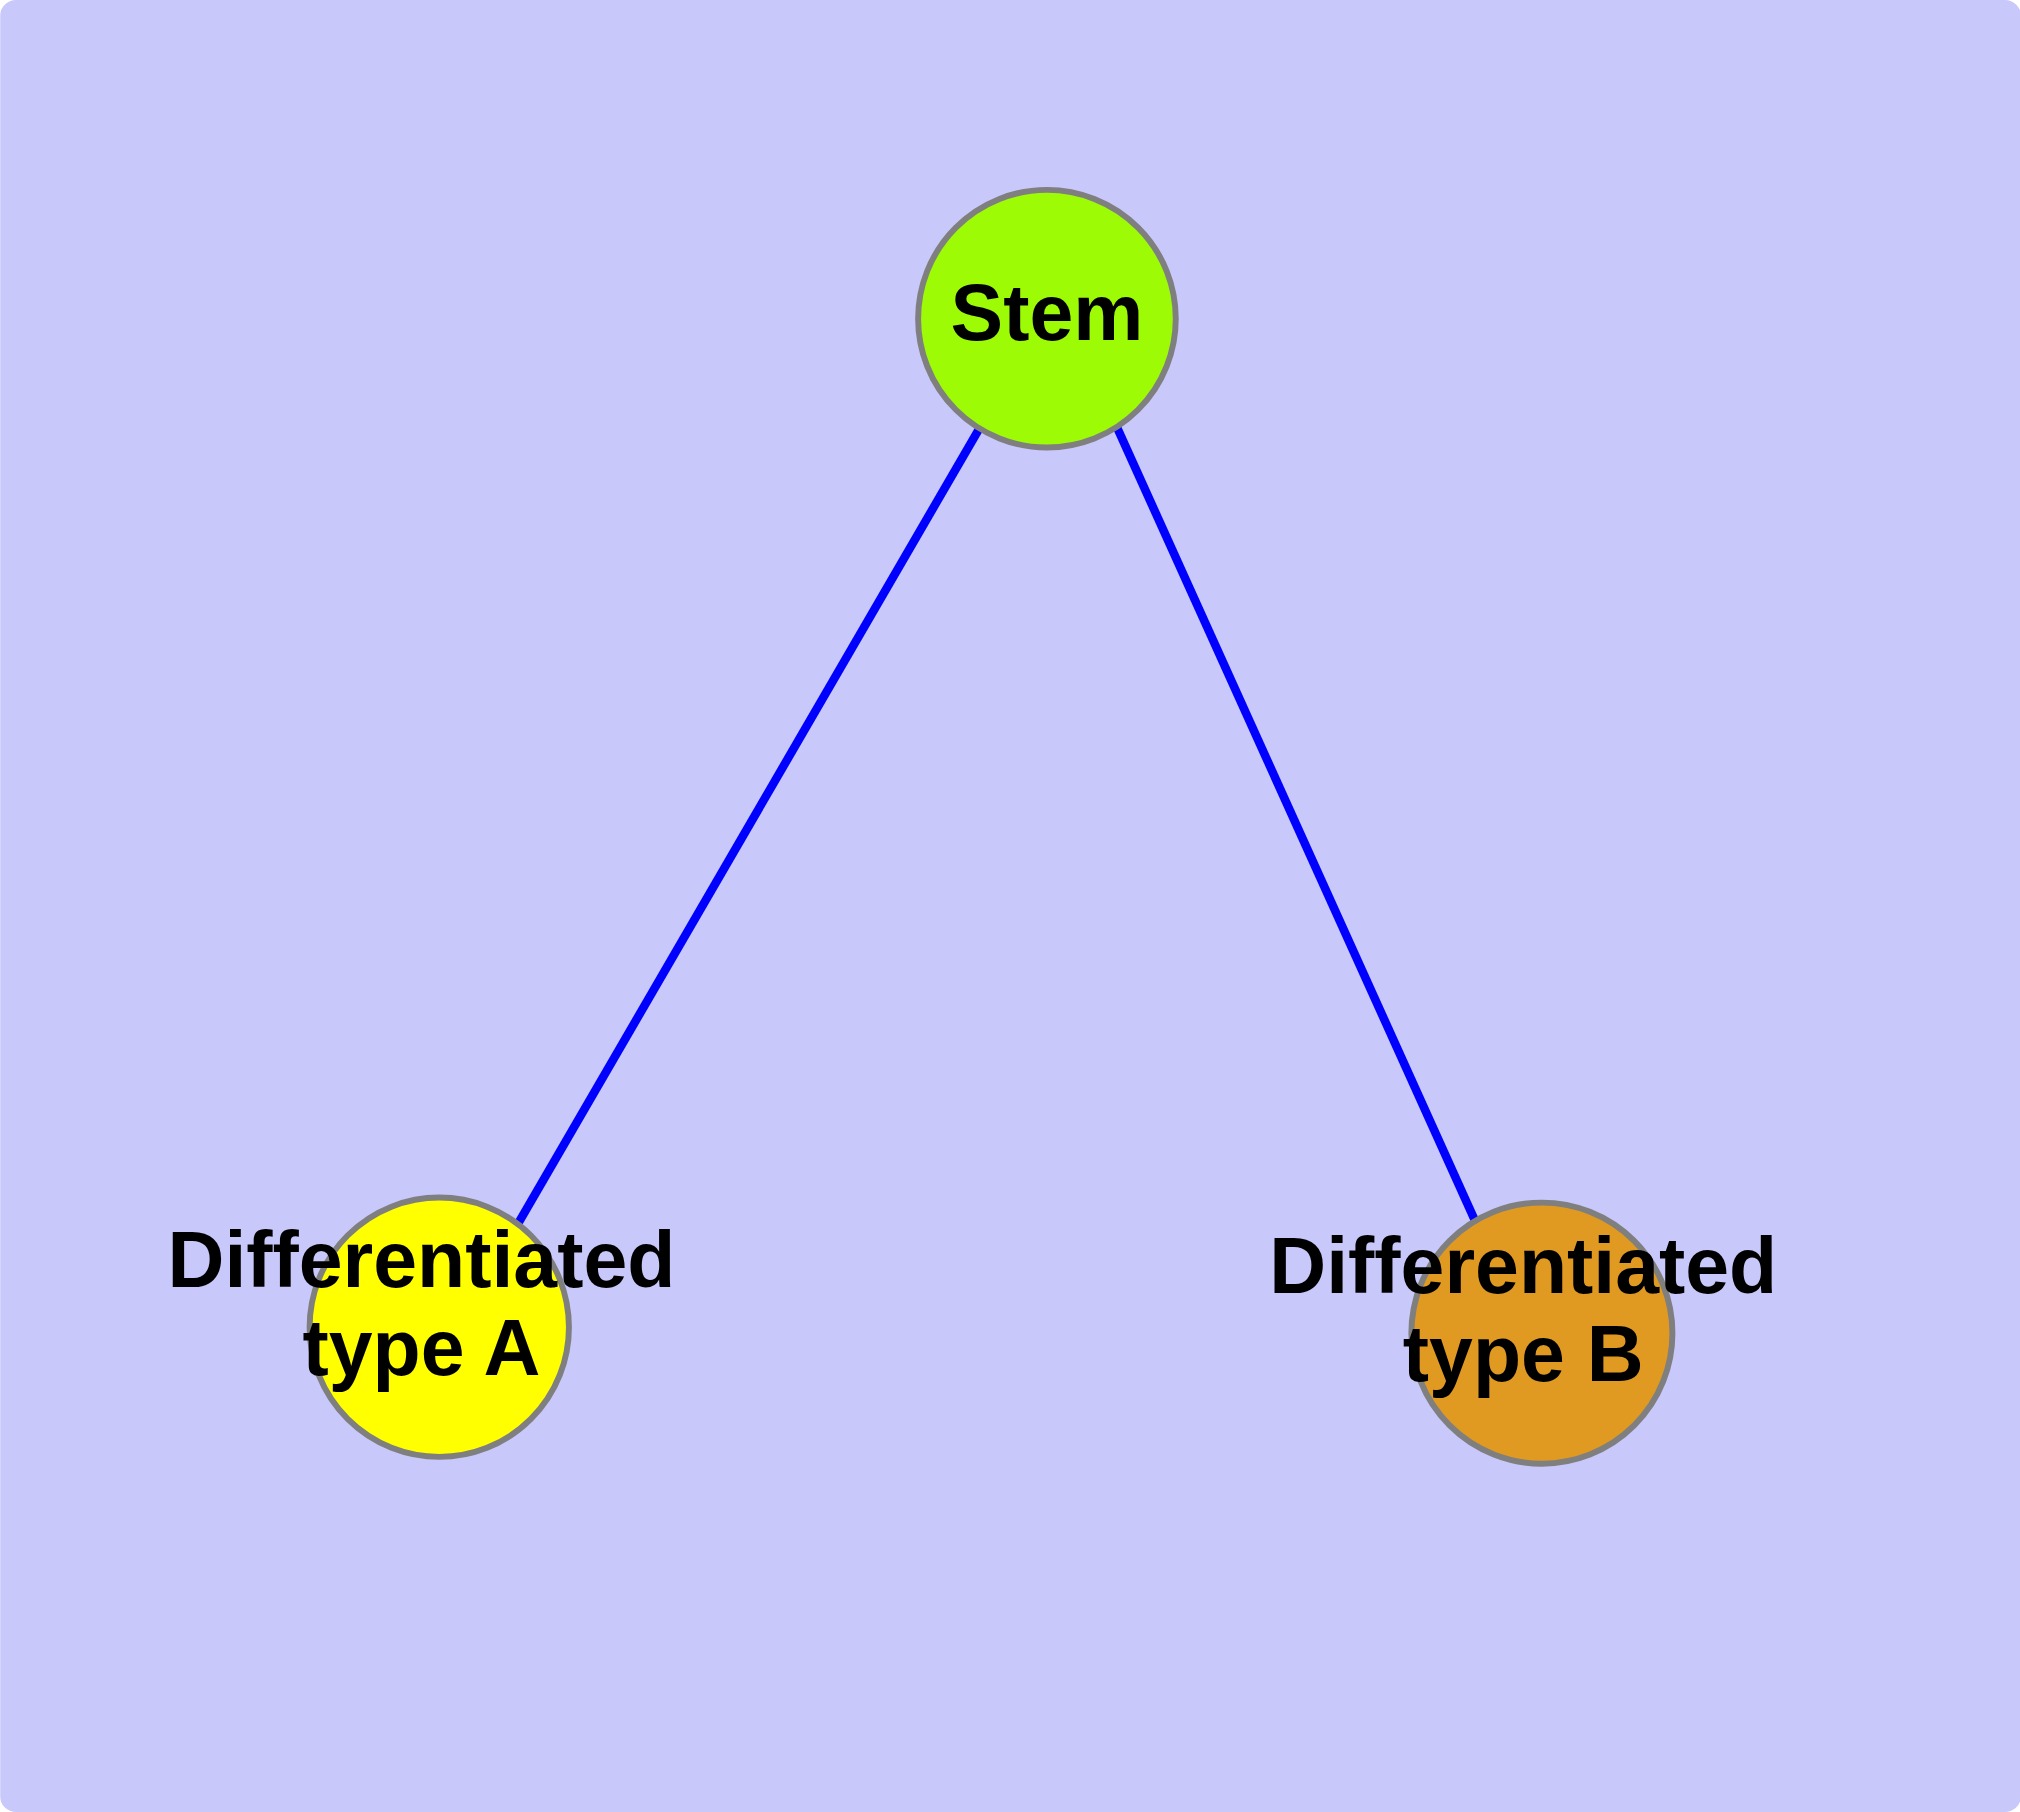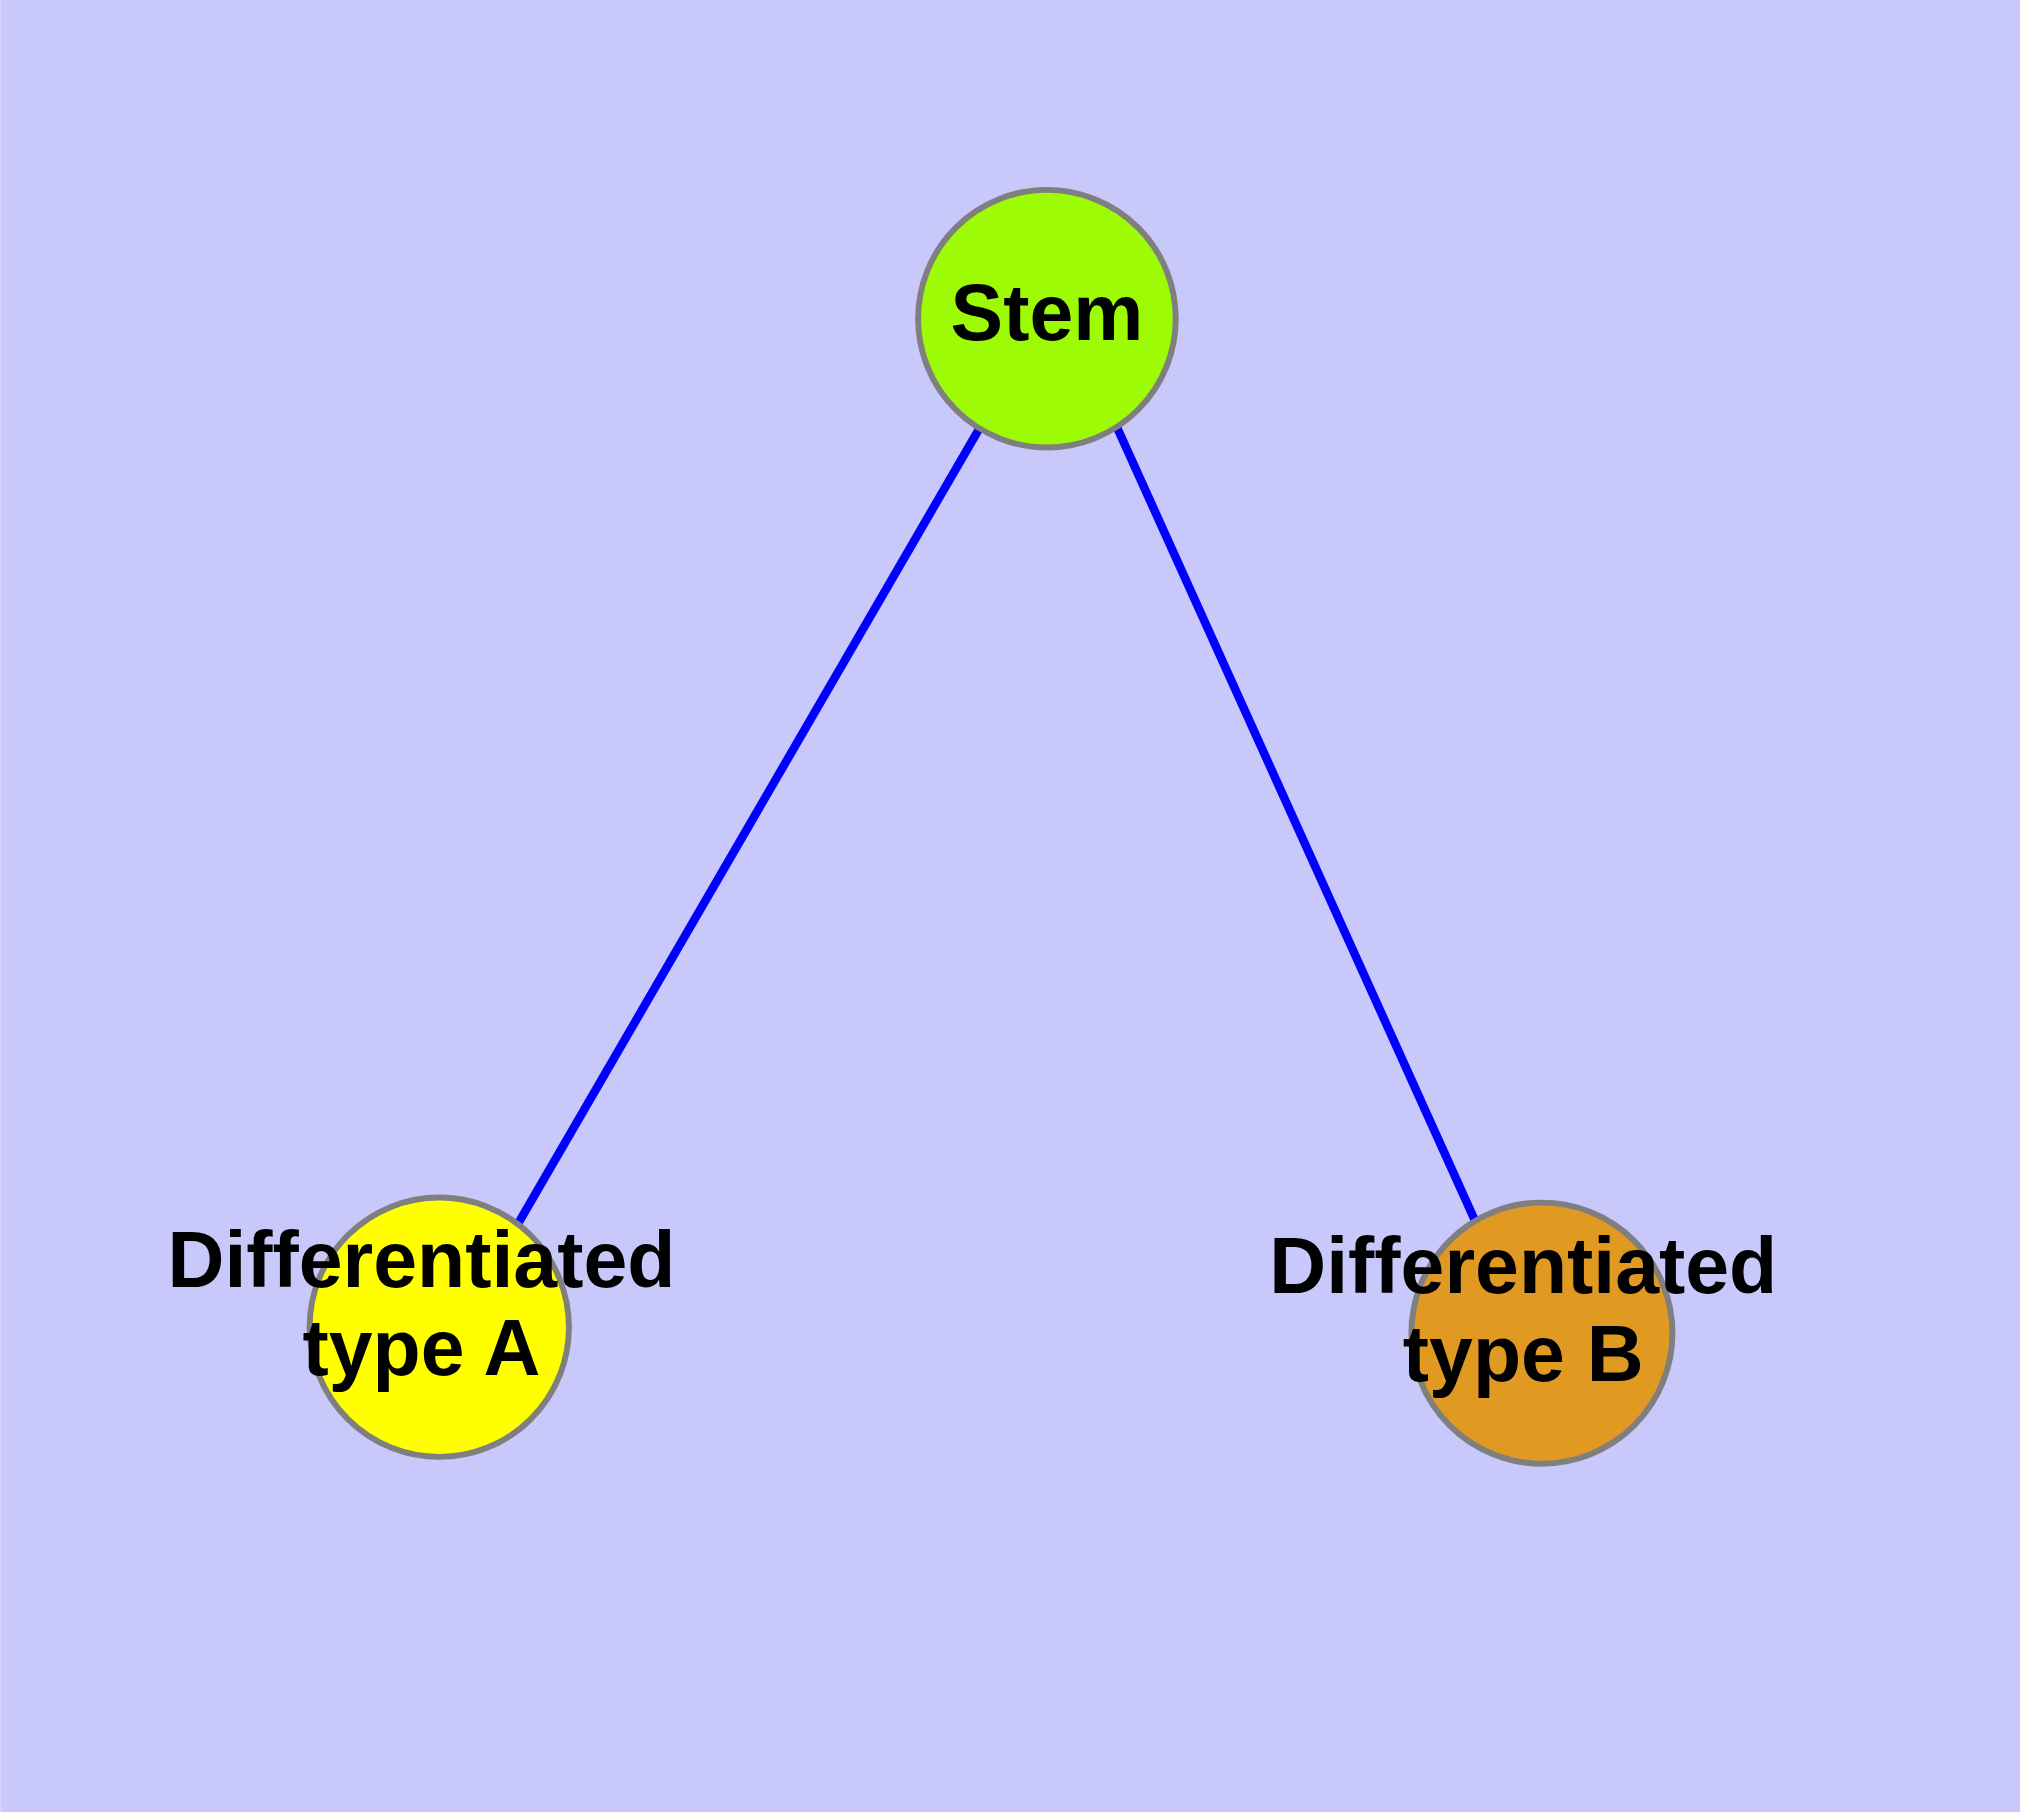--- a/index.html
+++ b/index.html
@@ -6,20 +6,21 @@
     margin: 0;
     padding: 0;
     background: #ffffff;
   }
   #canvas {
     position: relative;
     width: 2021px;
     height: 1812px;
     overflow: hidden;
     font-family: "Liberation Sans", "DejaVu Sans", sans-serif;
+    border-radius: 16px;
   }
   #graph-svg {
     position: absolute;
     left: 0;
     top: 0;
     width: 2021px;
     height: 1812px;
     display: block;
   }
   .node-label {

